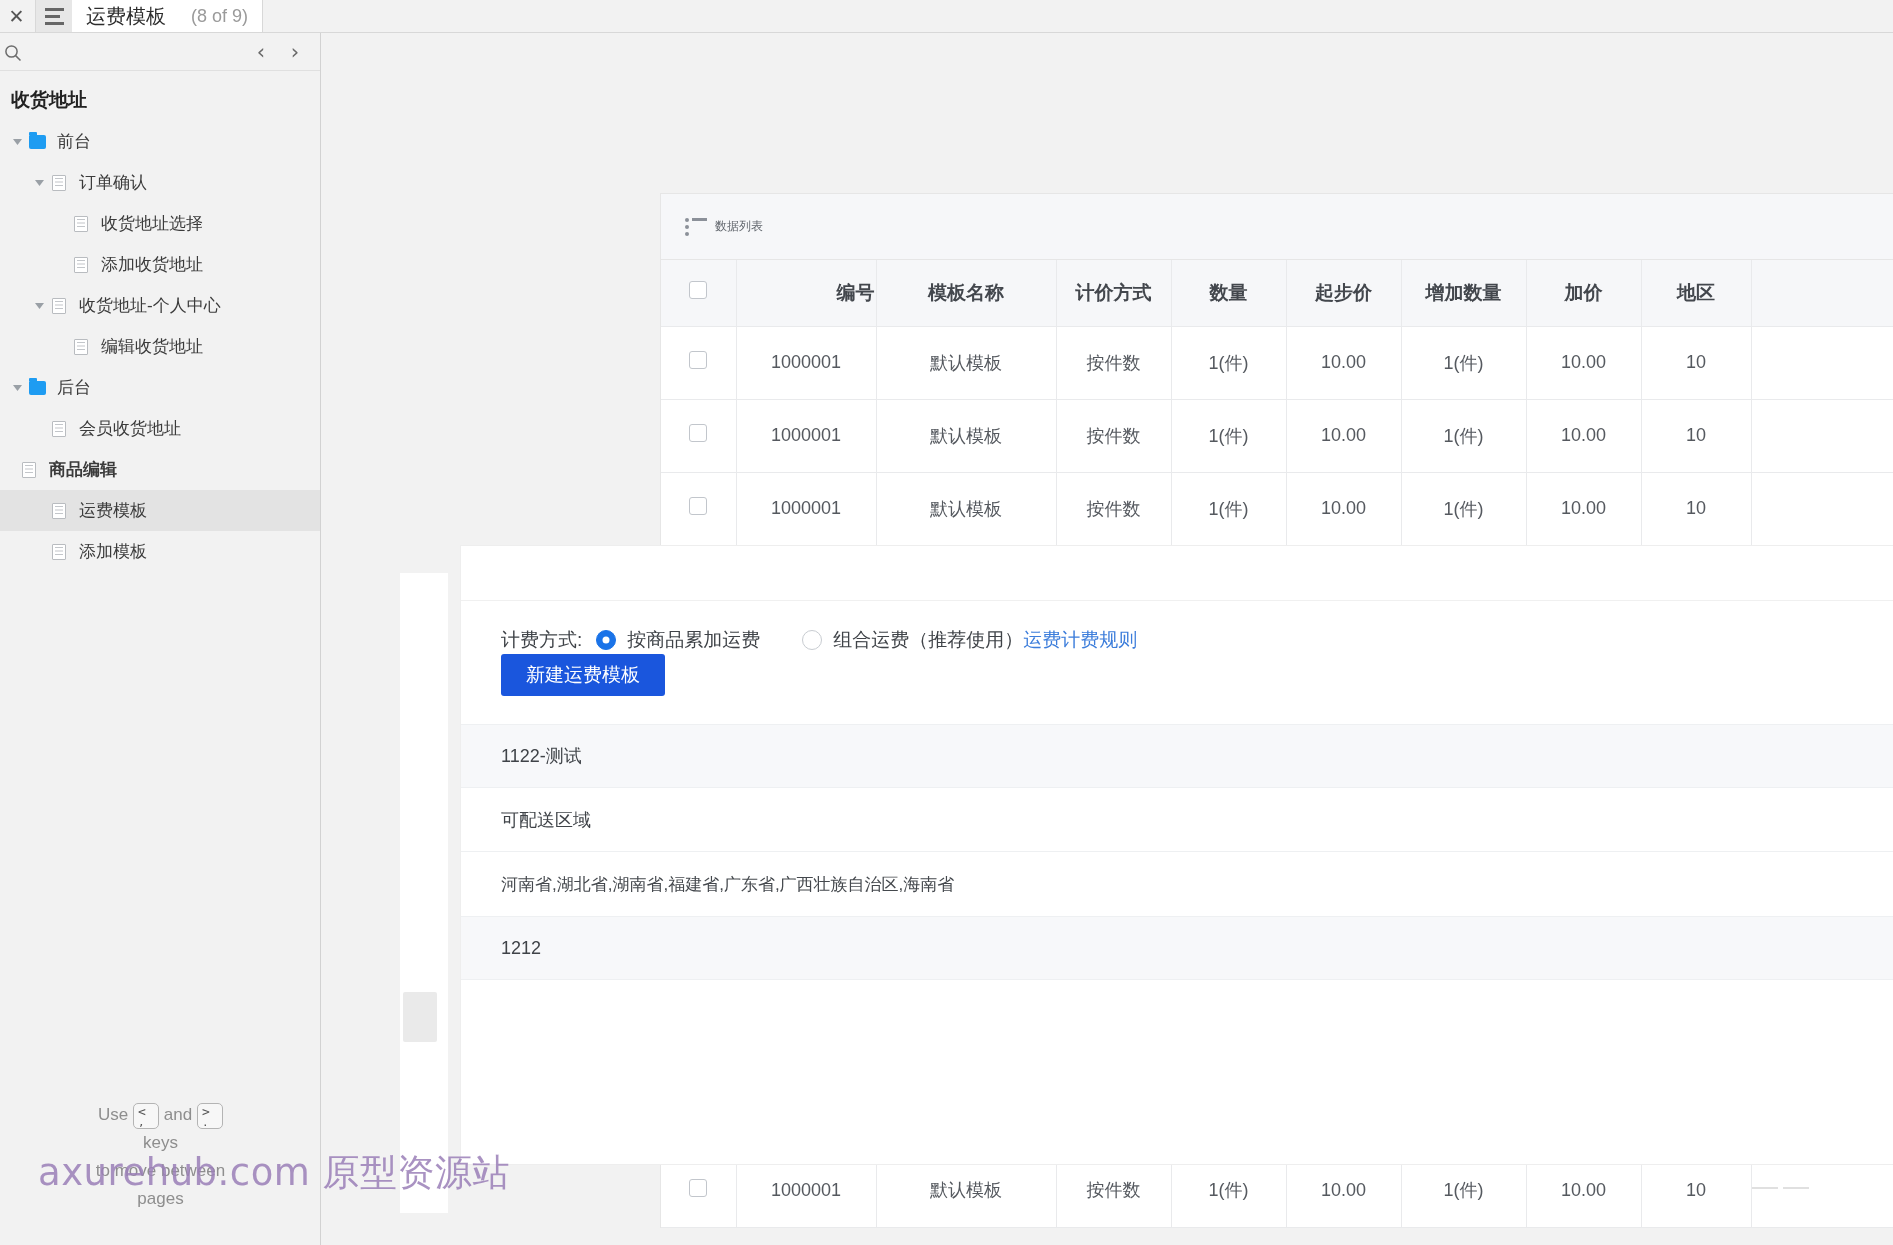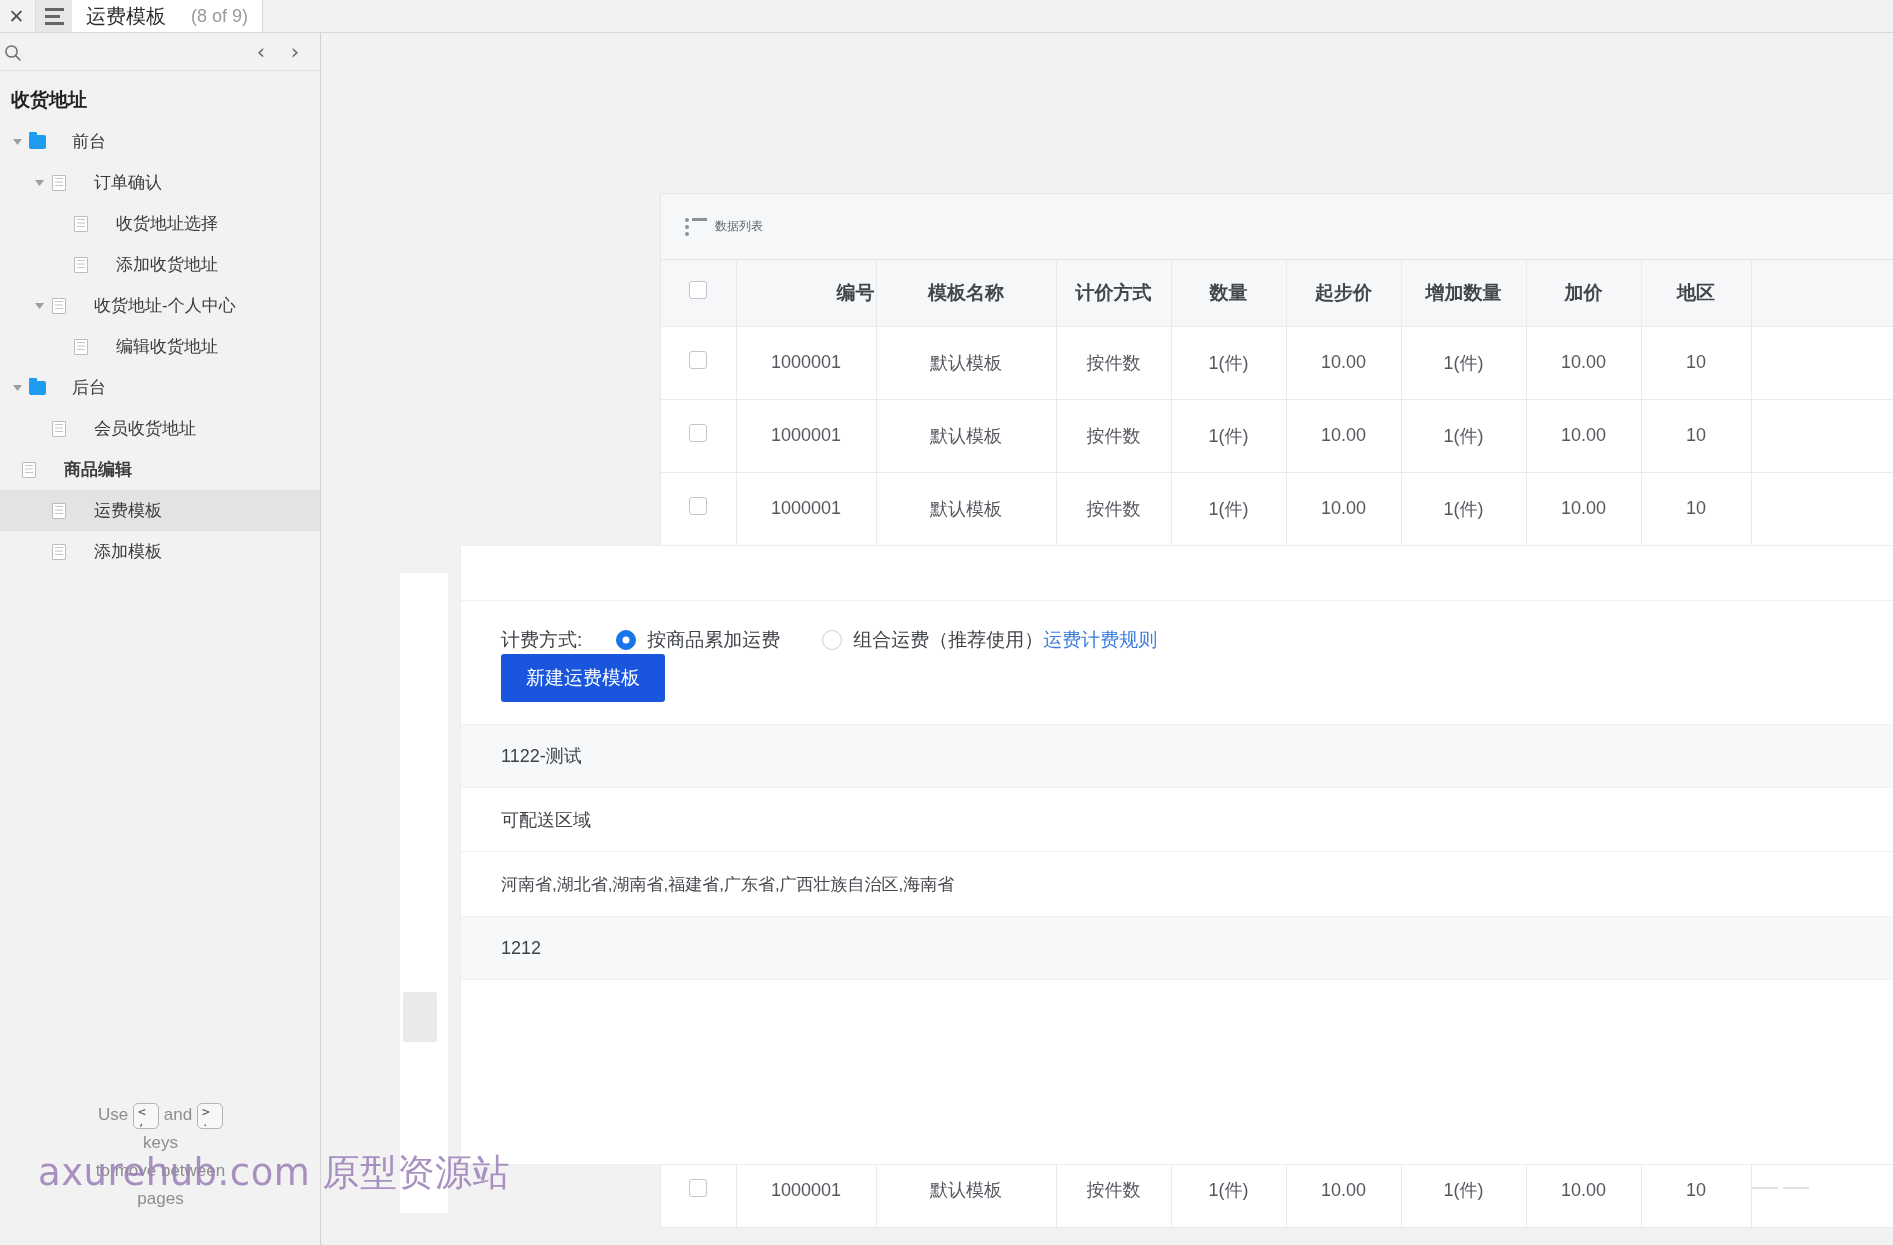--- a/index.html
+++ b/index.html
@@ -121,21 +121,21 @@
     display:flex; align-items:center; justify-content:center;
     flex: 0 0 auto;
   }
   .tree-arrow svg { display:block; }
   .tree-icon {
     width: 22px; height: 18px;
     display:flex; align-items:center; justify-content:center;
     flex: 0 0 auto;
     margin-right: 9px;
   }
-  .tree-label { line-height: 1; margin-left: 15px; }
+  .tree-label { line-height: 1; }
 
   
   .folder-ic { width: 17px; height: 14px; background: #1e9cf2; border-radius: 1px 2px 2px 2px; position:relative; }
   .folder-ic:before{ content:""; position:absolute; left:0; top:-3px; width:8px; height:3px; background:#1e9cf2; border-radius:1px 1px 0 0;}
 
   
   .page-ic { width: 14px; height: 16px; border: 1.6px solid #b9bcc0; border-radius: 1px; position: relative; background:#fff;}
   .page-ic:before{
     content:""; position:absolute; left:2px; top:2px; width:8px; height:1.5px;
     background:#c3c6ca;
@@ -282,28 +282,28 @@
     margin-right: 11px;
     flex: 0 0 auto;
     position: relative;
   }
   .radio.on { border-color: #1a73e8; background: #1a73e8; }
   .radio.on:after {
     content:""; position:absolute; left:50%; top:50%;
     width:7px; height:7px; background:#fff; border-radius:50%;
     transform: translate(-50%,-50%);
   }
-  #fee-label { margin-right: 34px; }
+  #fee-label { margin-right: 14px; }
   #fee-opt2 { margin-left: 42px; }
   #fee-rule-link { color: #3c7ddb; cursor: pointer; }
 
   #newtpl-btn {
     position: absolute;
     left: 40px; top: 108px;
-    width: 164px; height: 48px;
+    width: 164px; height: 42px;
     background: #1a56dd;
     border-radius: 3px;
     color: #ffffff;
     font-size: 19px;
     display: flex; align-items: center; justify-content: center;
     cursor: pointer;
   }
 
   .panel-bar {
     position: absolute;

